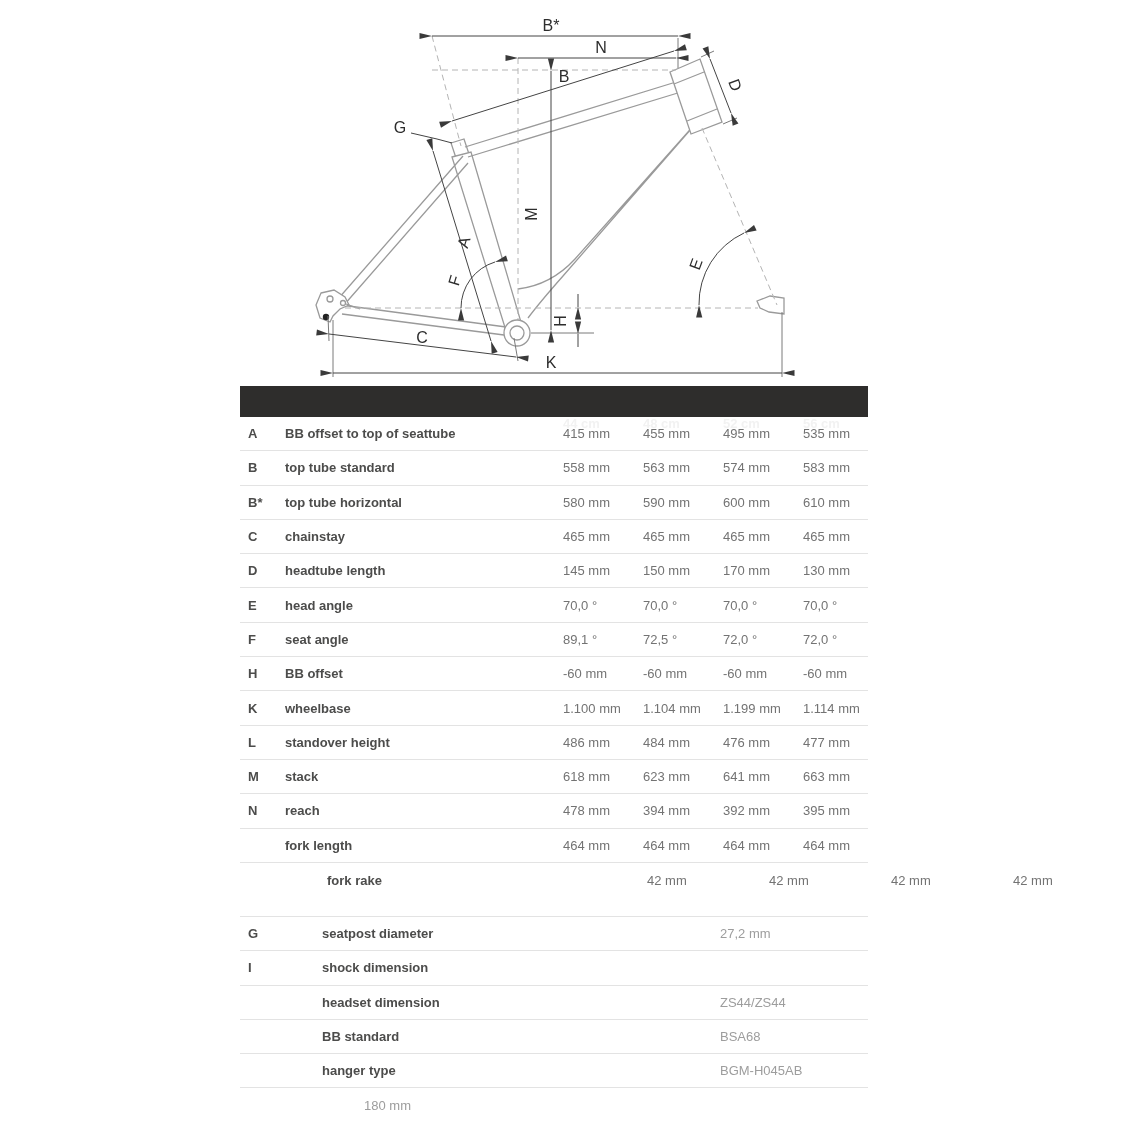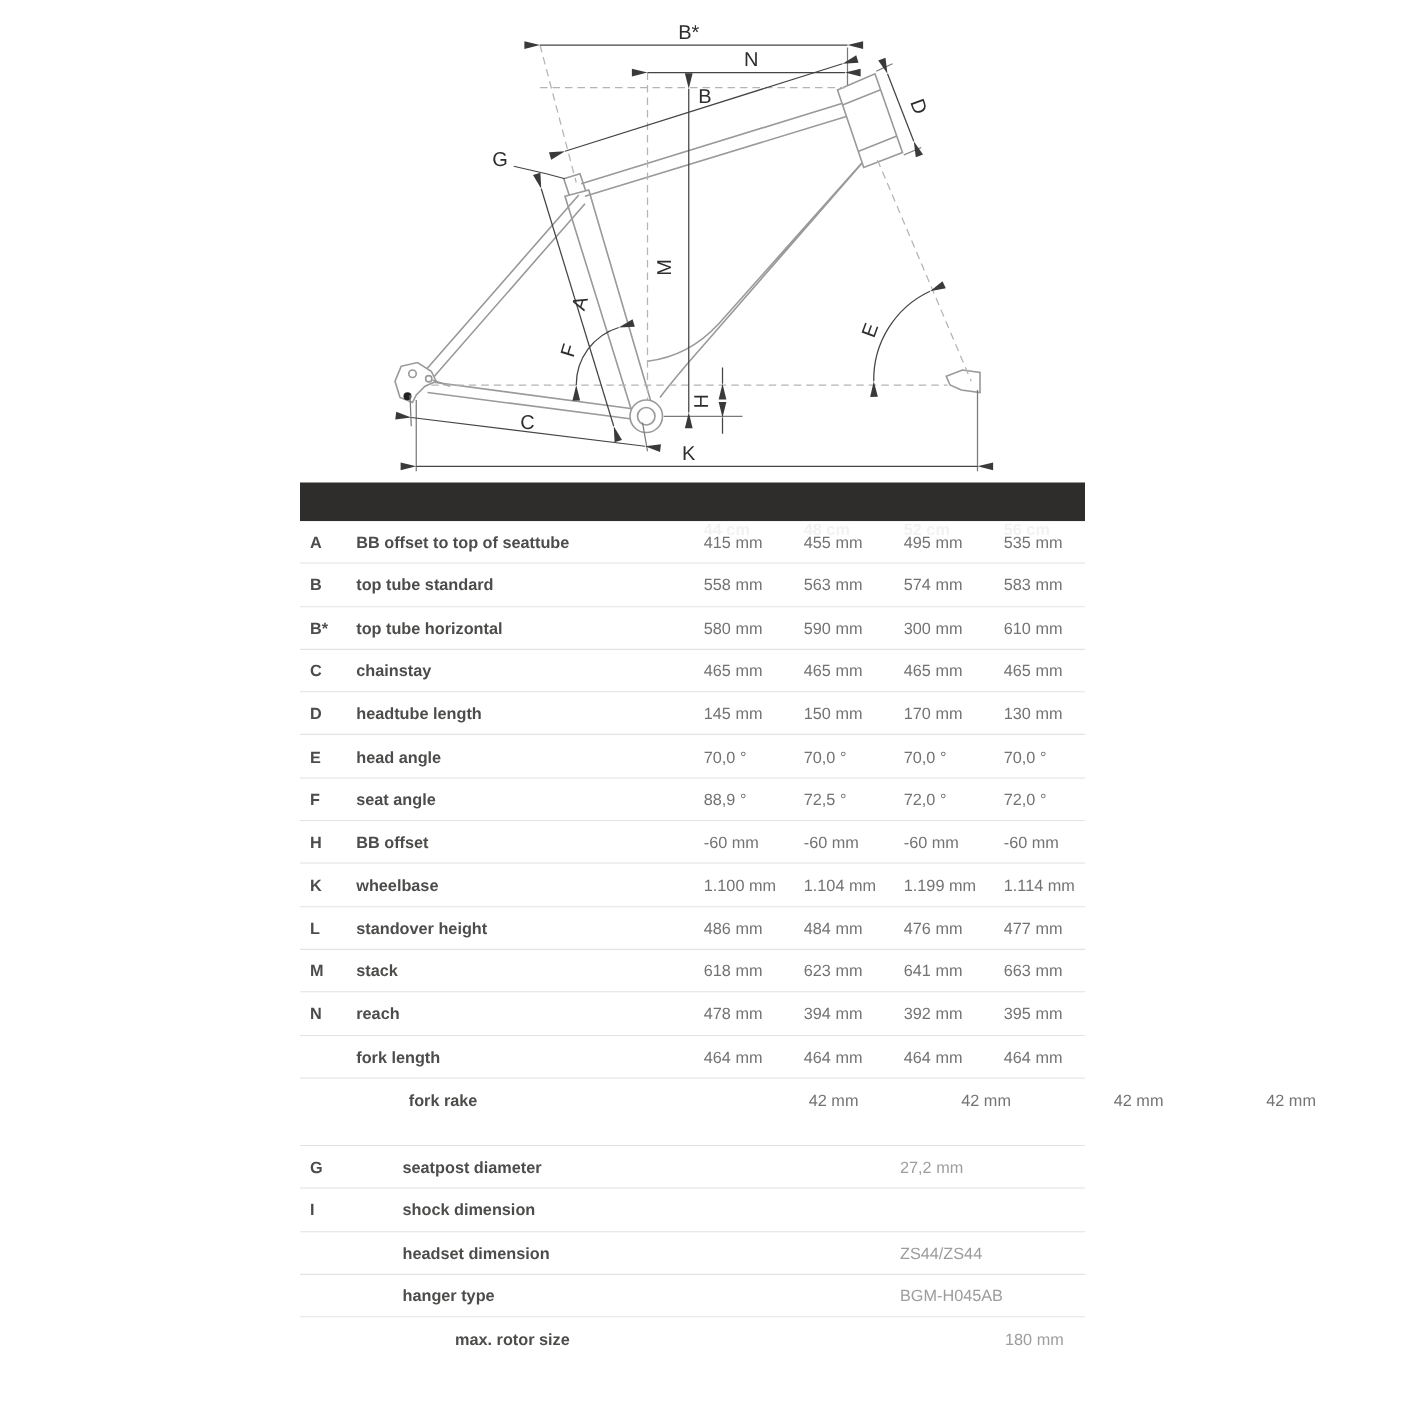--- a/index.html
+++ b/index.html
@@ -149,21 +149,21 @@
         <span class="cval">558 mm</span>
         <span class="cval">563 mm</span>
         <span class="cval">574 mm</span>
         <span class="cval">583 mm</span>
       </div>
       <div class="trow">
         <span class="cletter">B*</span>
         <span class="cname">top tube horizontal</span>
         <span class="cval">580 mm</span>
         <span class="cval">590 mm</span>
-        <span class="cval">300 mm</span>
+        <span class="cval">600 mm</span>
         <span class="cval">610 mm</span>
       </div>
       <div class="trow">
         <span class="cletter">C</span>
         <span class="cname">chainstay</span>
         <span class="cval">465 mm</span>
         <span class="cval">465 mm</span>
         <span class="cval">465 mm</span>
         <span class="cval">465 mm</span>
       </div>
@@ -179,21 +179,21 @@
         <span class="cletter">E</span>
         <span class="cname">head angle</span>
         <span class="cval">70,0 °</span>
         <span class="cval">70,0 °</span>
         <span class="cval">70,0 °</span>
         <span class="cval">70,0 °</span>
       </div>
       <div class="trow">
         <span class="cletter">F</span>
         <span class="cname">seat angle</span>
-        <span class="cval">88,9 °</span>
+        <span class="cval">89,1 °</span>
         <span class="cval">72,5 °</span>
         <span class="cval">72,0 °</span>
         <span class="cval">72,0 °</span>
       </div>
       <div class="trow">
         <span class="cletter">H</span>
         <span class="cname">BB offset</span>
         <span class="cval">-60 mm</span>
         <span class="cval">-60 mm</span>
         <span class="cval">-60 mm</span>
@@ -262,22 +262,26 @@
         <span class="cname">shock dimension</span>
         <span class="cval2"></span>
       </div>
       <div class="trow">
         <span class="cletter"></span>
         <span class="cname">headset dimension</span>
         <span class="cval2">ZS44/ZS44</span>
       </div>
       <div class="trow">
         <span class="cletter"></span>
+        <span class="cname">BB standard</span>
+        <span class="cval2">BSA68</span>
+      </div>
+      <div class="trow">
+        <span class="cletter"></span>
         <span class="cname">hanger type</span>
         <span class="cval2">BGM-H045AB</span>
       </div>
       <div class="trow last">
         <span class="cletter"></span>
-        <span class="cname">max. rotor size</span>
         <span class="cval2">180 mm</span>
       </div>
     </div>
 </div>
 
 </body></html>

